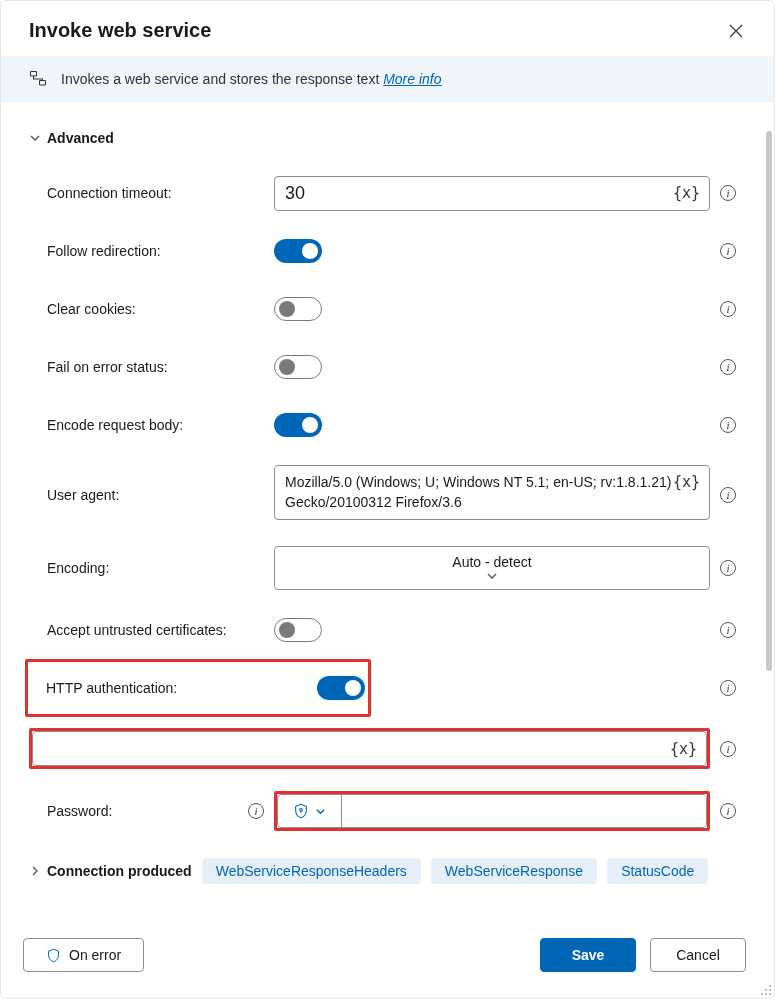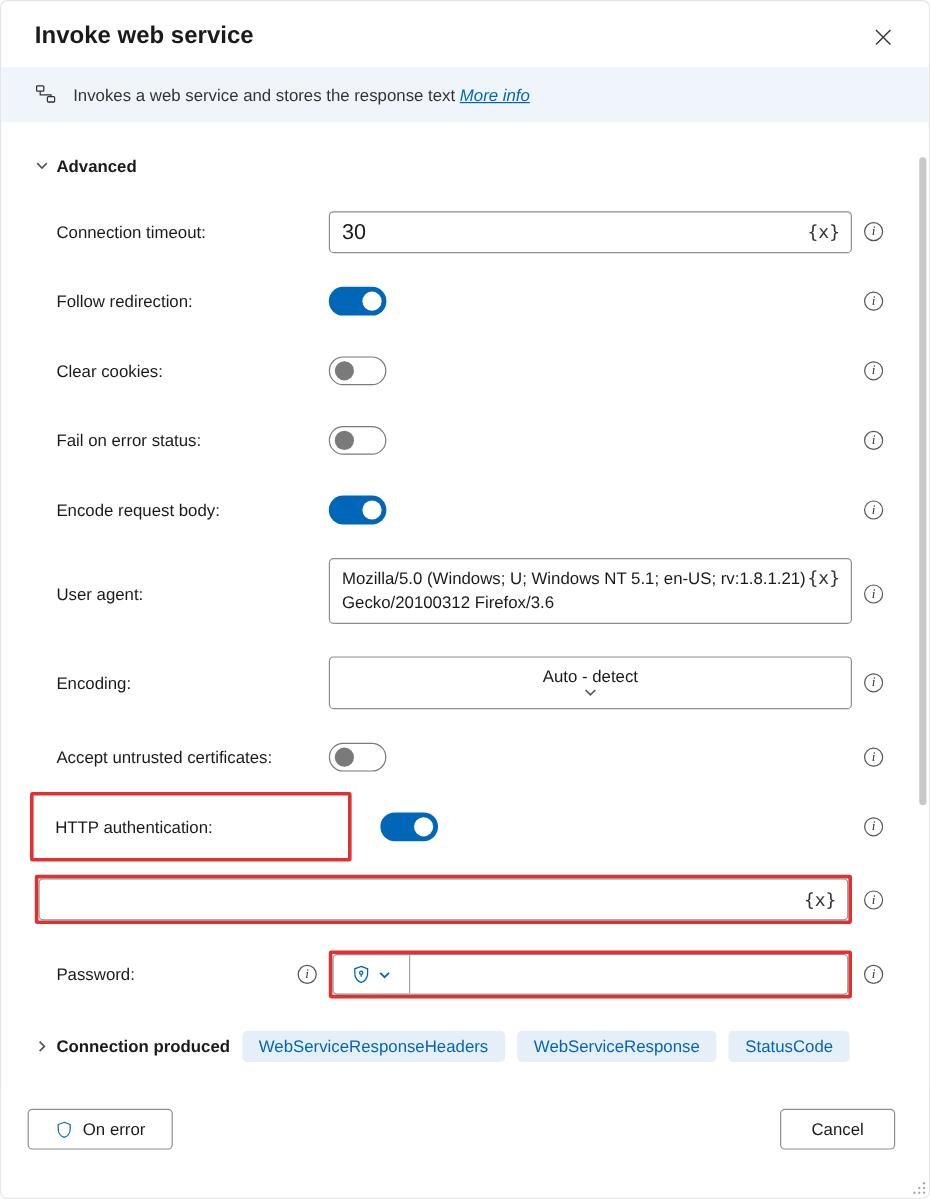--- a/index.html
+++ b/index.html
@@ -205,21 +205,21 @@
     }
     .highlight-red {
       border: 3px solid #e03030;
       border-radius: 2px;
       padding: 4px !important;
     }
     .form-row.http-auth {
       padding: 6px 0;
       margin-left: -4px;
       margin-right: 0;
-      width: 268px;
+      width: 346px;
       gap: 44px;
     }
     .password-composite {
       display: flex;
       width: 100%;
       border: 1px solid #8e8e8e;
       border-radius: 4px;
       overflow: hidden;
       min-height: 34px;
     }
@@ -260,21 +260,21 @@
       color: #0067b8;
       padding: 5px 14px;
       border-radius: 4px;
       font-size: 14px;
     }
     .footer {
       position: absolute;
       bottom: 0;
       left: 0;
       right: 0;
-      padding: 18px 28px 40px 22px;
+      padding: 18px 28px 26px 22px;
       display: flex;
       justify-content: space-between;
       align-items: center;
       background: #fff;
     }
     .btn {
       padding: 8px 22px;
       border-radius: 4px;
       font-size: 14px;
       cursor: pointer;
@@ -540,20 +540,21 @@
 </div>
 
 <div class="footer">
   <div class="btn btn-outline">
     <svg width="15" height="15" viewBox="0 0 24 24" fill="none" stroke="#0067b8" stroke-width="1.6">
       <path d="M12 2 L20 5 V11 C20 17 16 21 12 22 C8 21 4 17 4 11 V5 Z"></path>
     </svg>
     <span>On error</span>
   </div>
   <div class="footer-right">
+    <div class="btn btn-primary">Save</div>
     <div class="btn btn-outline">Cancel</div>
   </div>
 </div>
 
 <svg class="resize-grip" viewBox="0 0 12 12">
   <circle cx="10" cy="2" r="1" fill="#aaa"></circle>
   <circle cx="6" cy="6" r="1" fill="#aaa"></circle>
     <circle cx="10" cy="6" r="1" fill="#aaa"></circle>
   <circle cx="2" cy="10" r="1" fill="#aaa"></circle>
     <circle cx="6" cy="10" r="1" fill="#aaa"></circle>

